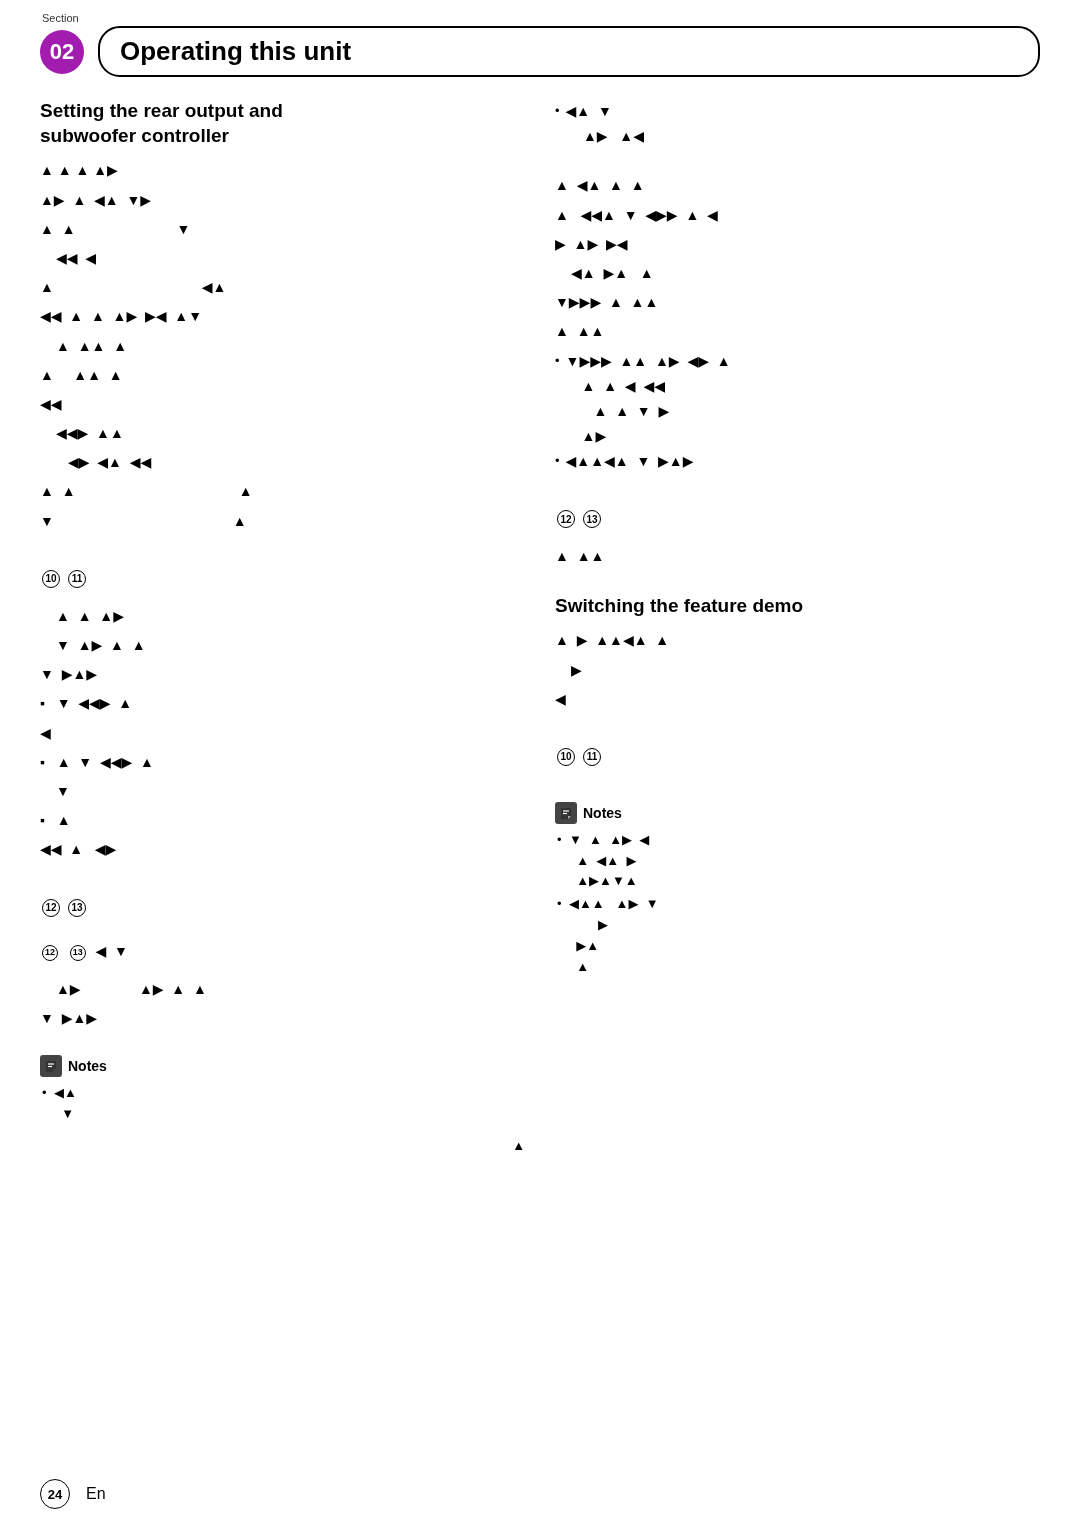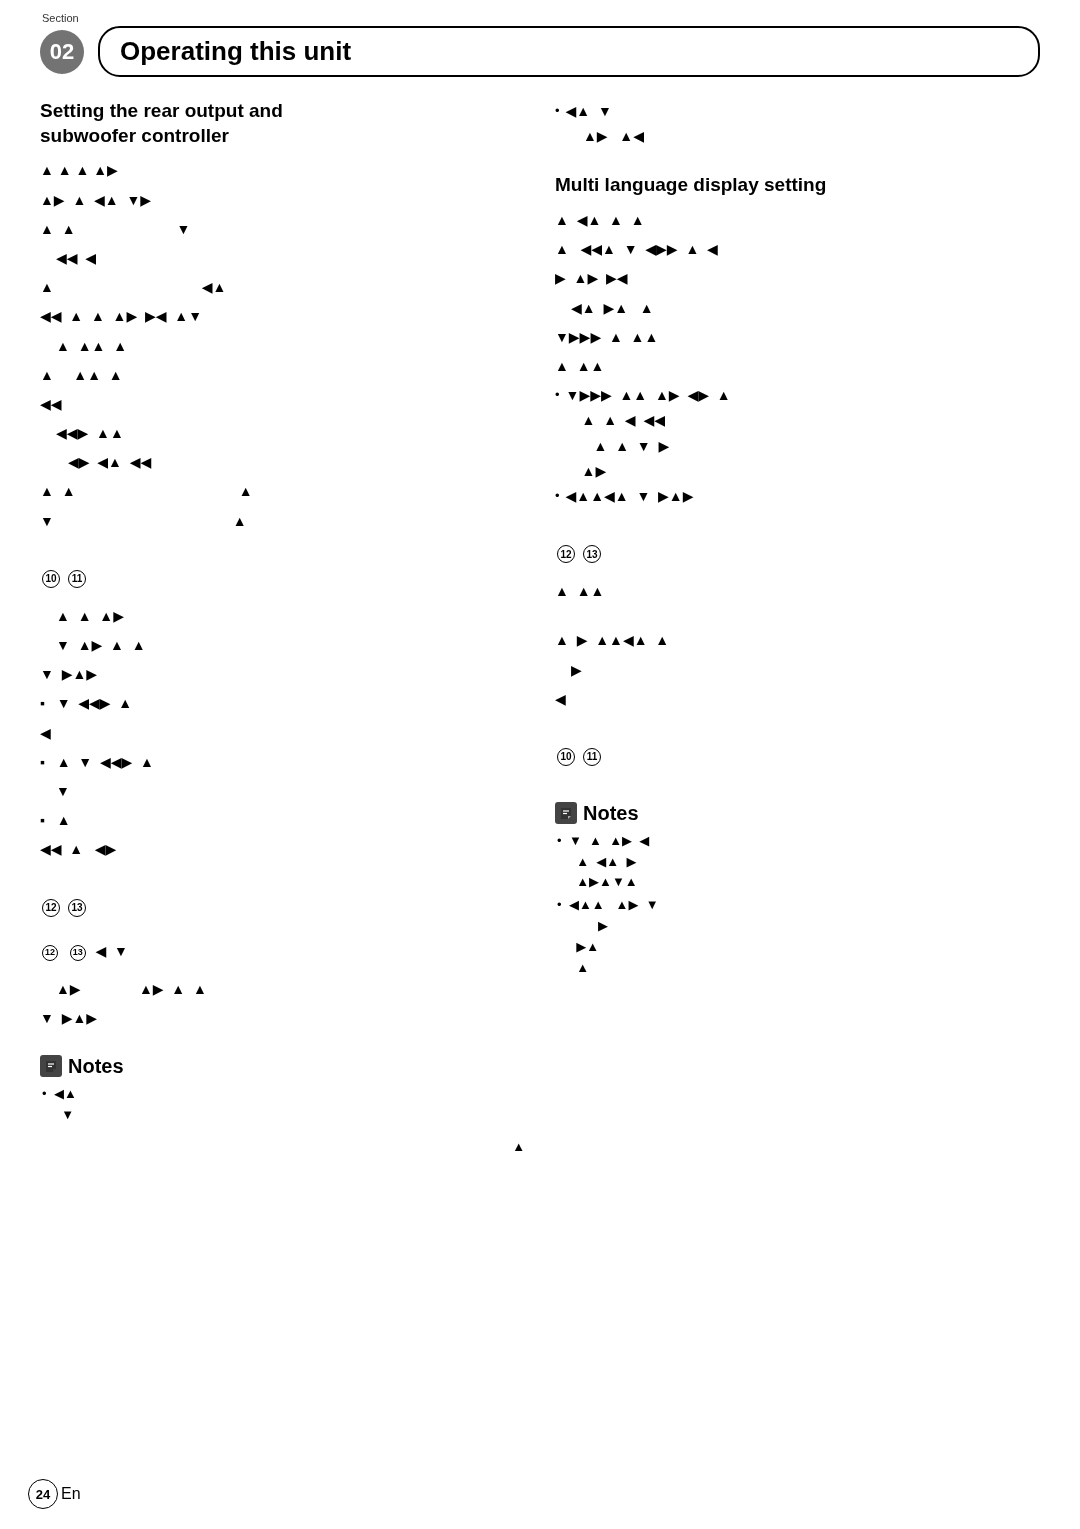--- a/index.html
+++ b/index.html
@@ -29,21 +29,21 @@
     }
 
     .section-header {
       display: flex;
       align-items: center;
       margin-top: 2px;
       margin-bottom: 22px;
     }
 
     .section-number {
-      background: #737373;
+      background: #a21caf;
       color: #fff;
       font-size: 22px;
       font-weight: bold;
       width: 44px;
       height: 44px;
       border-radius: 50%;
       display: flex;
       align-items: center;
       justify-content: center;
       flex-shrink: 0;
@@ -105,21 +105,21 @@
     
     .notes-block {
       margin-top: 12px;
     }
 
     .notes-header {
       display: flex;
       align-items: center;
       gap: 6px;
       margin-bottom: 6px;
-      font-size: 20px;
+      font-size: 14px;
       font-weight: bold;
     }
 
     .notes-icon {
       width: 22px;
       height: 22px;
       background: #444;
       border-radius: 3px;
       display: flex;
       align-items: center;
@@ -163,24 +163,24 @@
       border-radius: 50%;
       font-size: 10px;
       font-weight: bold;
       margin: 12px 2px;
     }
 
     
     .page-number-wrap {
       position: absolute;
       bottom: 20px;
-      left: 28px;
-      display: flex;
-      align-items: center;
-      gap: 3px;
+      left: 40px;
+      display: flex;
+      align-items: center;
+      gap: 16px;
     }
 
     .page-number {
       border: 1.5px solid #000;
       border-radius: 50%;
       width: 30px;
       height: 30px;
       display: flex;
       align-items: center;
       justify-content: center;
@@ -318,21 +318,20 @@
 
       <div class="content-block">
         <div class="bullet-item">
           <span class="bullet-dot">•</span>
           <span class="symbol-line">◀▲ &nbsp;▼</span>
         </div>
         <div class="symbol-line indent2">▲▶ &nbsp;&nbsp;▲◀</div>
       </div>
 
       <div class="content-block">
-        <div class="block-heading">Multi language display setting</div>
         <div class="block-text">
           <p class="symbol-line">▲ &nbsp;◀▲ &nbsp;▲ &nbsp;▲</p>
           <p class="symbol-line">▲ &nbsp;&nbsp;◀◀▲ &nbsp;▼ &nbsp;◀▶▶ &nbsp;▲ &nbsp;◀</p>
           <p class="symbol-line">▶ &nbsp;▲▶ &nbsp;▶◀</p>
           <p class="symbol-line indent">◀▲ &nbsp;▶▲ &nbsp;&nbsp;▲</p>
           <p class="symbol-line">▼▶▶▶ &nbsp;▲ &nbsp;▲▲</p>
           <p class="symbol-line">▲ &nbsp;▲▲</p>
           <div class="bullet-item">
             <span class="bullet-dot">•</span>
             <span class="symbol-line">▼▶▶▶ &nbsp;▲▲ &nbsp;▲▶ &nbsp;◀▶ &nbsp;▲<br>
@@ -350,20 +349,21 @@
 
       <div class="content-block">
         <div class="circled-num-row">
           <span class="circled">12</span>
           <span class="circled">13</span>
         </div>
         <p class="symbol-line">▲ &nbsp;▲▲</p>
       </div>
 
       <div class="content-block">
+        <div class="block-heading">Switching the feature demo</div>
         <div class="block-text">
           <p class="symbol-line">▲ &nbsp;▶ &nbsp;▲▲◀▲ &nbsp;▲</p>
           <p class="symbol-line indent">▶</p>
           <p class="symbol-line">◀</p>
         </div>
       </div>
 
       <div class="content-block">
         <div class="circled-num-row">
           <span class="circled">10</span>

